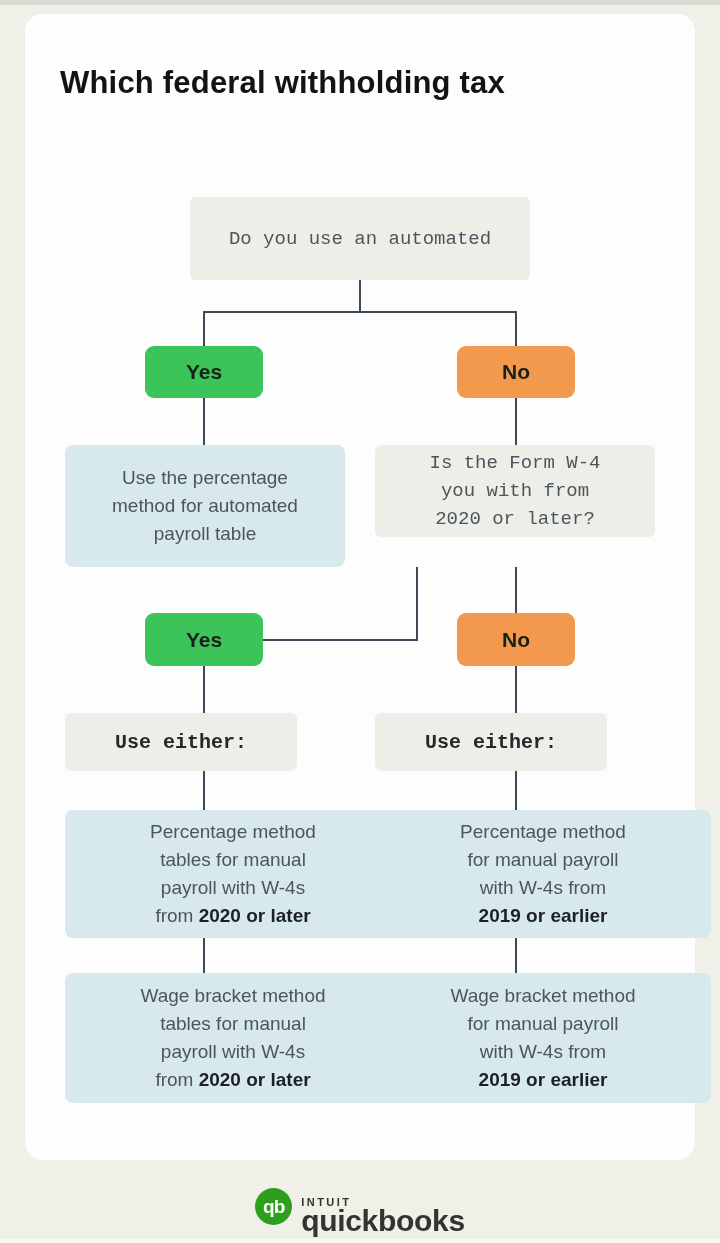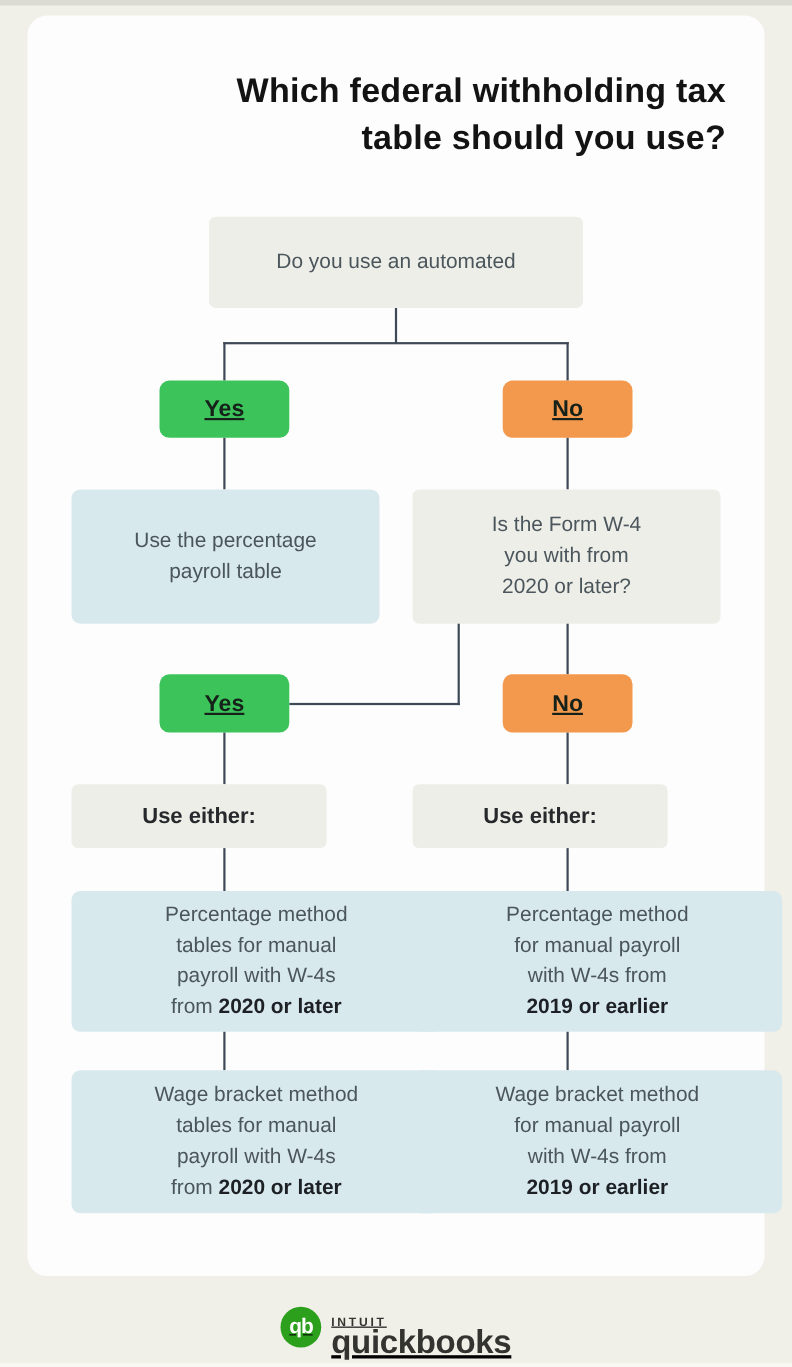--- a/index.html
+++ b/index.html
@@ -22,96 +22,96 @@
     position:relative;overflow:hidden;
   }
   .top-strip{position:absolute;left:0;top:0;width:720px;height:5px;background:#dcdbd3;}
   .bottom-strip{position:absolute;left:0;bottom:0;width:720px;height:4px;background:#f8f7f1;}
   .card{
     position:absolute;left:25px;top:14px;width:670px;height:1146px;
     background:var(--card-bg);border-radius:18px;
   }
   .title{
     position:absolute;left:60px;top:62px;width:600px;
-    text-align:right;font-size:31px;line-height:42px;
+    text-align:left;font-size:31px;line-height:42px;
     font-weight:bold;color:#131313;letter-spacing:.2px;
   }
   .box{
     position:absolute;display:flex;flex-direction:column;
     justify-content:center;align-items:center;text-align:center;
   }
   .box .ln{font-size:19px;line-height:28px;color:var(--body-text);}
   .box .ln strong{color:var(--emphasis-text);font-weight:bold;}
-  .gray{background:var(--neutral-box);border-radius:6px;}
+  .gray{background:var(--neutral-box);border-radius:6px;font-family:Liberation Mono, monospace;}
   .blue{background:var(--info-box-blue);border-radius:8px;}
   .q1{left:190px;top:197px;width:340px;height:83px;}
   .blue-result{left:65px;top:445px;width:280px;height:122px;align-items:center;}
-  .w4-box{left:375px;top:445px;width:280px;height:122px;}
+  .w4-box{left:375px;top:445px;width:280px;height:92px;}
   .use-either{height:58px;width:232px;top:713px;}
   .use-either .hd{font-size:20px;font-weight:bold;color:#26282b;}
   .ue-left{left:65px;}
   .ue-right{left:375px;}
   .opt{width:336px;height:128px;}
   .pm-left{left:65px;top:810px;}
   .pm-right{left:375px;top:810px;}
   .wb-left{left:65px;top:973px;height:130px;}
   .wb-right{left:375px;top:973px;height:130px;}
   .btn{
     position:absolute;width:118px;display:flex;align-items:center;justify-content:center;
-    font-size:21px;font-weight:bold;color:#16211a;border-radius:9px;text-decoration:underline;
+    font-size:21px;font-weight:bold;color:#16211a;border-radius:9px;
   }
   .btn.green{background:var(--yes-green);}
   .btn.orange{background:var(--no-orange);}
   .yes1{left:145px;top:346px;height:52px;}
   .no1{left:457px;top:346px;height:52px;}
   .yes2{left:145px;top:613px;height:53px;}
   .no2{left:457px;top:613px;height:53px;}
   .cl{position:absolute;background:var(--connector);}
   .footer-logo{
     position:absolute;left:0;top:1180px;width:720px;
-    display:flex;justify-content:center;align-items:center;gap:9px;text-decoration:underline;
+    display:flex;justify-content:center;align-items:center;gap:9px;
   }
   .qb-circle{
     width:37px;height:37px;border-radius:50%;
     background:var(--quickbooks-green);color:#ffffff;
     display:flex;align-items:center;justify-content:center;
     font-size:19px;font-weight:bold;letter-spacing:-1px;
   }
   .brand .intuit{font-size:11px;font-weight:bold;letter-spacing:2.5px;color:#33342f;line-height:13px;margin-top:16px;}
   .brand .quickbooks{font-size:30px;font-weight:bold;color:#33342f;line-height:24px;letter-spacing:-.3px;}
 </style>
 </head>
 <body>
 
 <div class="top-strip"></div>
 <div class="bottom-strip"></div>
 <div class="card"></div>
 
 <div class="title">
   <div>Which federal withholding tax</div>
-  <div>table should you use?</div>
 </div>
 
 <div class="box gray q1">
   <div class="ln">Do you use an automated</div>
 </div>
 
 <div class="cl" style="left:359px;top:280px;width:2px;height:32px;"></div>
 <div class="cl" style="left:203px;top:311px;width:314px;height:2px;"></div>
 <div class="cl" style="left:203px;top:311px;width:2px;height:35px;"></div>
 <div class="cl" style="left:515px;top:311px;width:2px;height:35px;"></div>
 
 <div class="btn green yes1">Yes</div>
 <div class="btn orange no1">No</div>
 
 <div class="cl" style="left:203px;top:398px;width:2px;height:47px;"></div>
 <div class="cl" style="left:515px;top:398px;width:2px;height:47px;"></div>
 
 <div class="box blue blue-result">
   <div class="ln">Use the percentage</div>
+  <div class="ln">method for automated</div>
   <div class="ln">payroll table</div>
 </div>
 
 <div class="box gray w4-box">
   <div class="ln">Is the Form W-4</div>
   <div class="ln">you with from</div>
   <div class="ln">2020 or later?</div>
 </div>
 
 <div class="cl" style="left:416px;top:567px;width:2px;height:74px;"></div>

